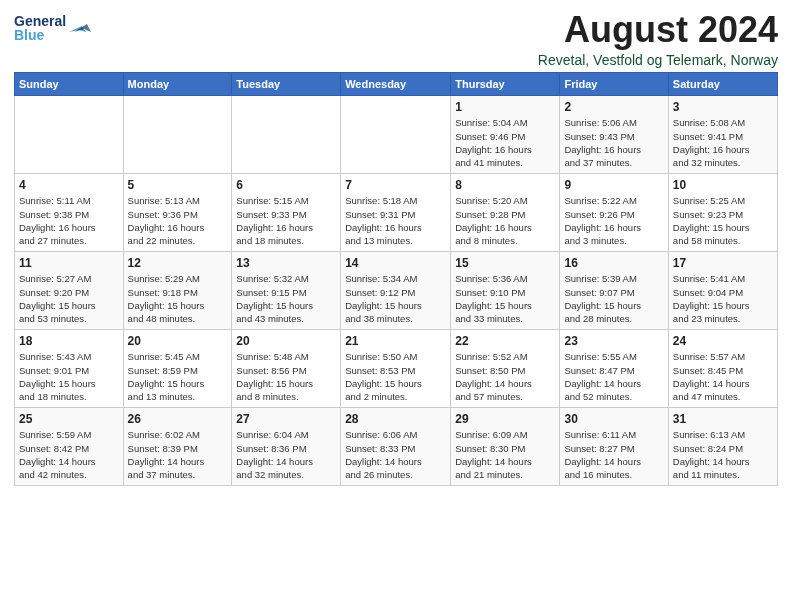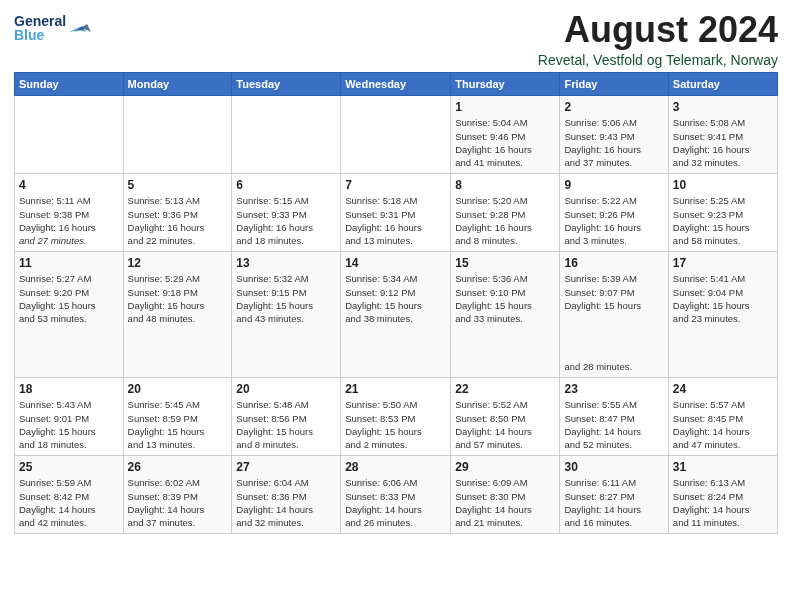--- a/index.html
+++ b/index.html
@@ -136,21 +136,21 @@
             <span style="display: block; line-height: 1.4;">Daylight: 16 hours</span>
             <span style="display: block; line-height: 1.4;">and 32 minutes.</span>
           </td>
         </tr>
         <tr>
           <td>
             <span class="day-num">4</span>
             <span style="display: block; line-height: 1.4;">Sunrise: 5:11 AM</span>
             <span style="display: block; line-height: 1.4;">Sunset: 9:38 PM</span>
             <span style="display: block; line-height: 1.4;">Daylight: 16 hours</span>
-            <span style="display: block; line-height: 1.4; font-style: italic;">and 27 minutes.</span>
+            <span style="display: block; line-height: 1.4;">and 27 minutes.</span>
           </td>
           <td>
             <span class="day-num">5</span>
             <span style="display: block; line-height: 1.4;">Sunrise: 5:13 AM</span>
             <span style="display: block; line-height: 1.4;">Sunset: 9:36 PM</span>
             <span style="display: block; line-height: 1.4;">Daylight: 16 hours</span>
             <span style="display: block; line-height: 1.4;">and 22 minutes.</span>
           </td>
           <td>
             <span class="day-num">6</span>
@@ -222,21 +222,21 @@
             <span style="display: block; line-height: 1.4;">Sunrise: 5:36 AM</span>
             <span style="display: block; line-height: 1.4;">Sunset: 9:10 PM</span>
             <span style="display: block; line-height: 1.4;">Daylight: 15 hours</span>
             <span style="display: block; line-height: 1.4;">and 33 minutes.</span>
           </td>
           <td>
             <span class="day-num">16</span>
             <span style="display: block; line-height: 1.4;">Sunrise: 5:39 AM</span>
             <span style="display: block; line-height: 1.4;">Sunset: 9:07 PM</span>
             <span style="display: block; line-height: 1.4;">Daylight: 15 hours</span>
-            <span style="display: block; line-height: 1.4; margin-top: 48px;">and 28 minutes.</span>
+            <span style="display: block; line-height: 1.4;">and 28 minutes.</span>
           </td>
           <td>
             <span class="day-num">17</span>
             <span style="display: block; line-height: 1.4;">Sunrise: 5:41 AM</span>
             <span style="display: block; line-height: 1.4;">Sunset: 9:04 PM</span>
             <span style="display: block; line-height: 1.4;">Daylight: 15 hours</span>
             <span style="display: block; line-height: 1.4;">and 23 minutes.</span>
           </td>
         </tr>
         <tr>

